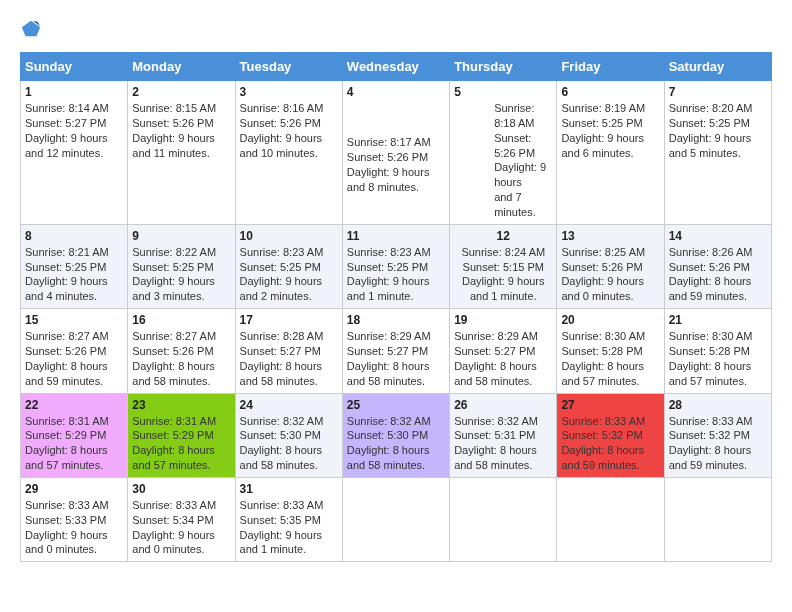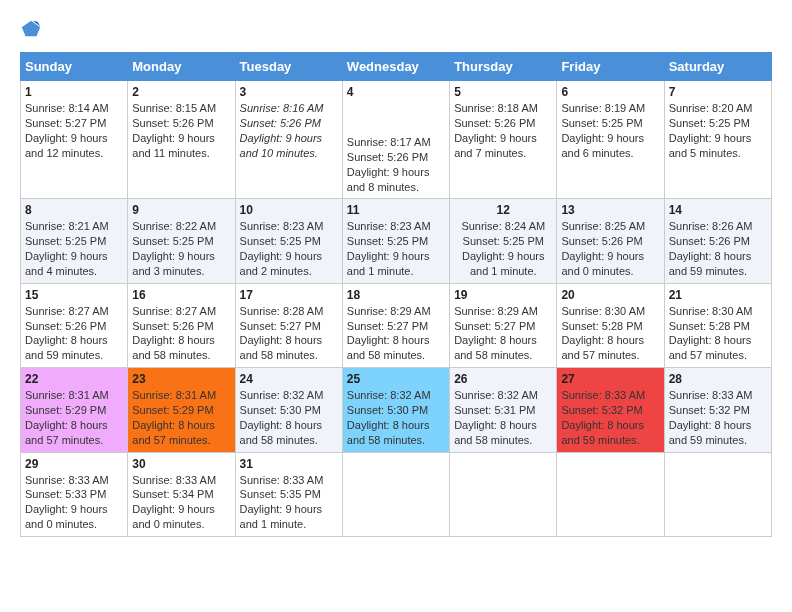--- a/index.html
+++ b/index.html
@@ -133,35 +133,35 @@
           </td>
           <td>
             <span class="day-num">2</span>
             <div class="day-detail" style="white-space: pre-line;">Sunrise: 8:15 AM
 Sunset: 5:26 PM
 Daylight: 9 hours
 and 11 minutes.</div>
           </td>
           <td>
             <span class="day-num">3</span>
-            <div class="day-detail" style="white-space: pre-line; font-style: italic;">Sunrise: 8:16 AM
+            <div class="day-detail" style="white-space: pre-line;">Sunrise: 8:16 AM
 Sunset: 5:26 PM
 Daylight: 9 hours
 and 10 minutes.</div>
           </td>
           <td>
             <span class="day-num">4</span>
             <div class="day-detail" style="white-space: pre-line; margin-top: 36px;">Sunrise: 8:17 AM
 Sunset: 5:26 PM
 Daylight: 9 hours
 and 8 minutes.</div>
           </td>
           <td>
             <span class="day-num">5</span>
-            <div class="day-detail" style="white-space: pre-line;">Sunrise: 8:18 AM
+            <div class="day-detail" style="white-space: pre-line; margin-left: 40px;">Sunrise: 8:18 AM
 Sunset: 5:26 PM
 Daylight: 9 hours
 and 7 minutes.</div>
           </td>
           <td>
             <span class="day-num">6</span>
             <div class="day-detail" style="white-space: pre-line;">Sunrise: 8:19 AM
 Sunset: 5:25 PM
 Daylight: 9 hours
 and 6 minutes.</div>
@@ -199,21 +199,21 @@
           <td style="background: rgb(240, 244, 250);">
             <span class="day-num">11</span>
             <div class="day-detail" style="white-space: pre-line;">Sunrise: 8:23 AM
 Sunset: 5:25 PM
 Daylight: 9 hours
 and 1 minute.</div>
           </td>
           <td style="background: rgb(240, 244, 250); text-align: center;">
             <span class="day-num">12</span>
             <div class="day-detail" style="white-space: pre-line;">Sunrise: 8:24 AM
-Sunset: 5:25 PM
+Sunset: 5:15 PM
 Daylight: 9 hours
 and 1 minute.</div>
           </td>
           <td style="background: rgb(240, 244, 250);">
             <span class="day-num">13</span>
             <div class="day-detail" style="white-space: pre-line;">Sunrise: 8:25 AM
 Sunset: 5:26 PM
 Daylight: 9 hours
 and 0 minutes.</div>
           </td>
@@ -277,35 +277,35 @@
           </td>
         </tr>
         <tr>
           <td style="background: #f0abfc;">
             <span class="day-num">22</span>
             <div class="day-detail" style="white-space: pre-line;">Sunrise: 8:31 AM
 Sunset: 5:29 PM
 Daylight: 8 hours
 and 57 minutes.</div>
           </td>
-          <td style="background: #f97316;">
+          <td style="background: #84cc16;">
             <span class="day-num">23</span>
             <div class="day-detail" style="white-space: pre-line;">Sunrise: 8:31 AM
 Sunset: 5:29 PM
 Daylight: 8 hours
 and 57 minutes.</div>
           </td>
           <td style="background: rgb(240, 244, 250);">
             <span class="day-num">24</span>
             <div class="day-detail" style="white-space: pre-line;">Sunrise: 8:32 AM
 Sunset: 5:30 PM
 Daylight: 8 hours
 and 58 minutes.</div>
           </td>
-          <td style="background: #7dd3fc;">
+          <td style="background: #c4b5fd;">
             <span class="day-num">25</span>
             <div class="day-detail" style="white-space: pre-line;">Sunrise: 8:32 AM
 Sunset: 5:30 PM
 Daylight: 8 hours
 and 58 minutes.</div>
           </td>
           <td style="background: rgb(240, 244, 250);">
             <span class="day-num">26</span>
             <div class="day-detail" style="white-space: pre-line;">Sunrise: 8:32 AM
 Sunset: 5:31 PM

